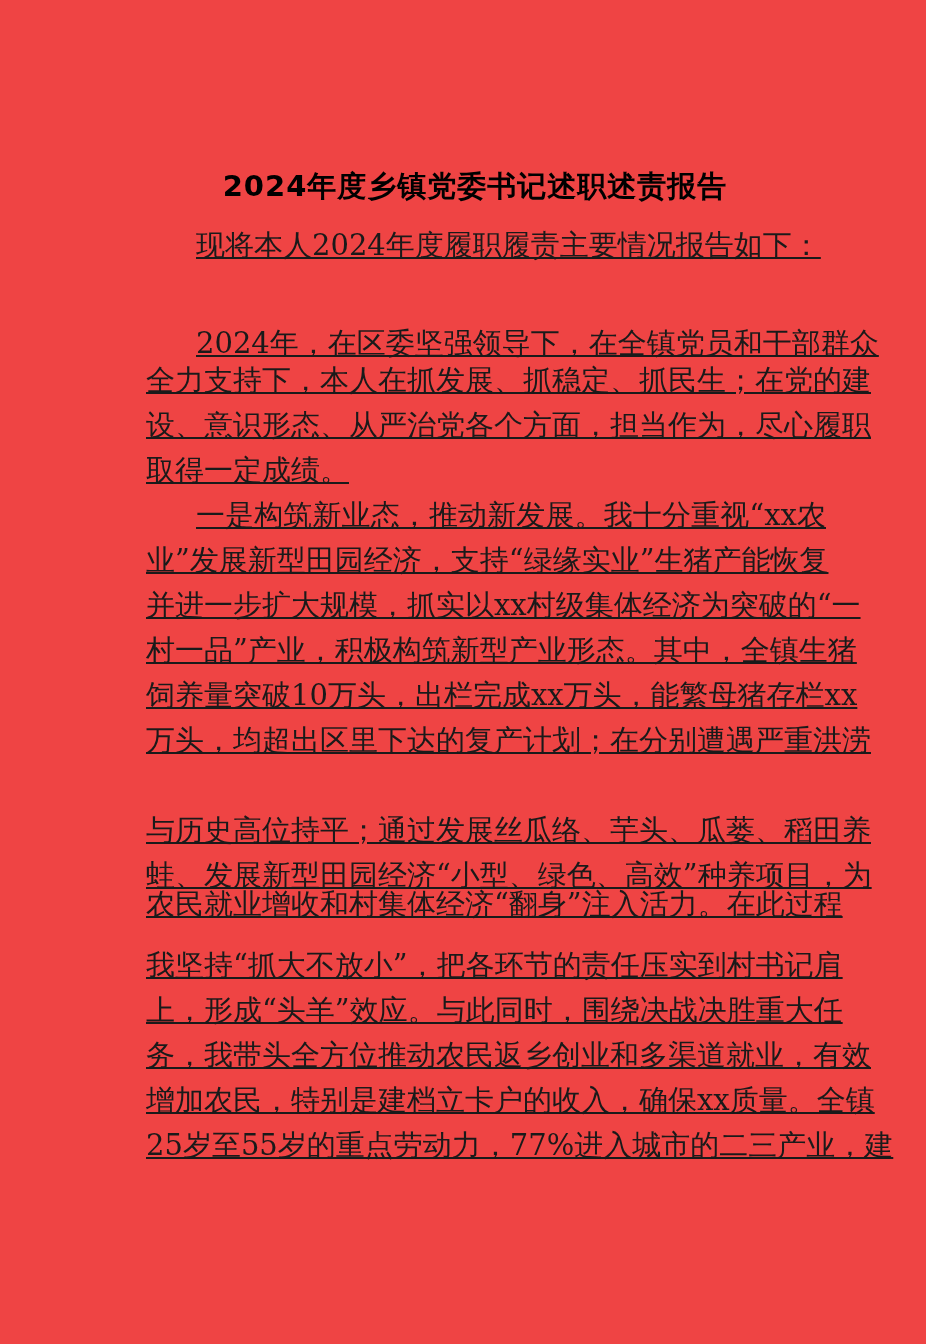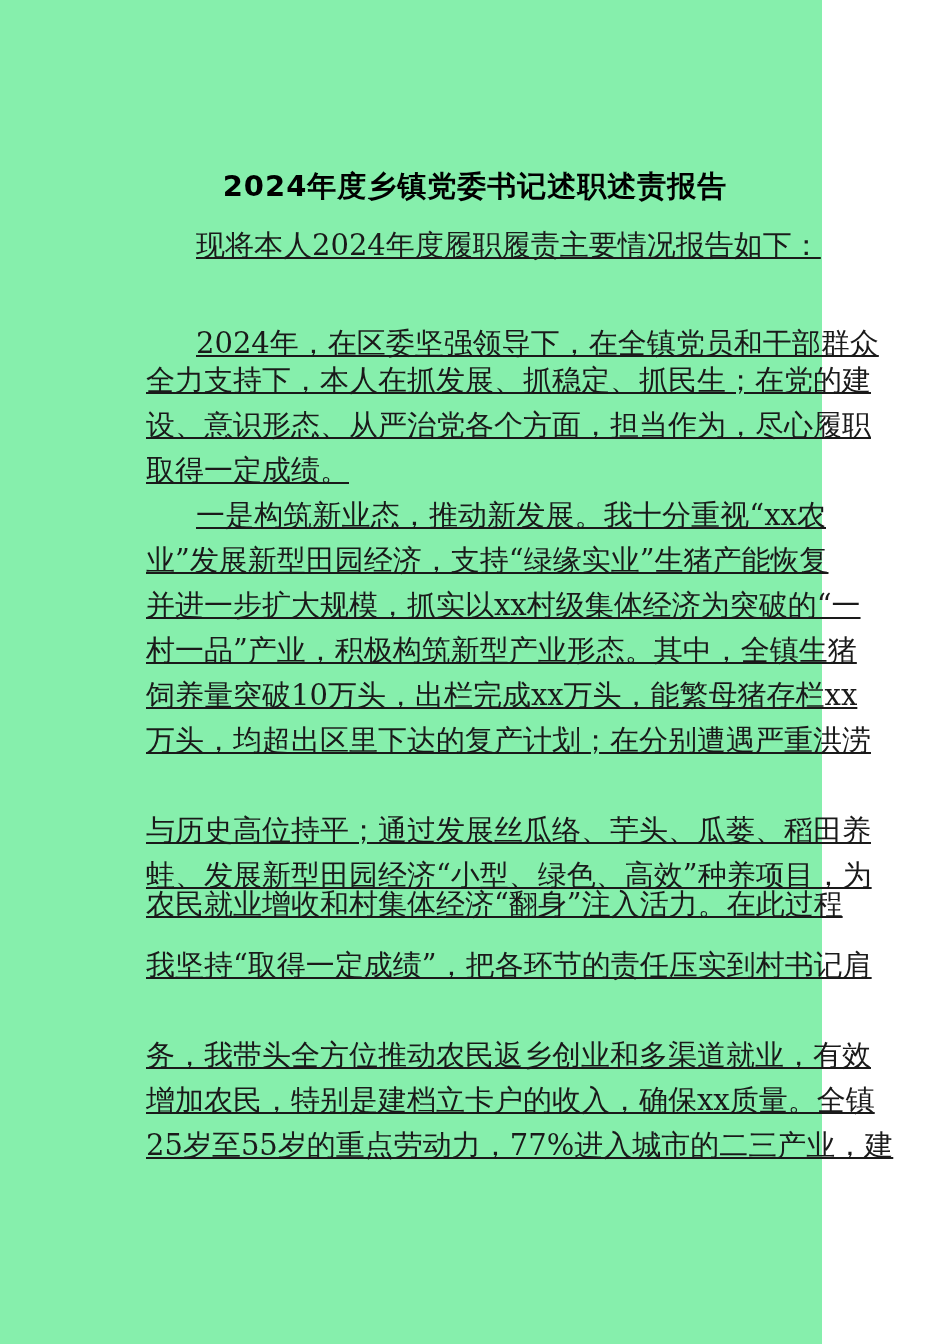--- a/index.html
+++ b/index.html
@@ -11,23 +11,23 @@
       width: 950px;
       height: 1344px;
       position: relative;
       overflow: hidden;
       font-family: "DejaVu Serif", "Liberation Serif", serif;
       color: #111111;
     }
     .page {
       position: absolute;
       left: 0; top: 0;
-      width: 822px;
+      width: 926px;
       height: 1344px;
-      background: #86efac;
+      background: #ef4444;
     }
     .title {
       position: absolute;
       left: 0;
       top: 164px;
       width: 950px;
       text-align: center;
       font-family: "DejaVu Sans", "Liberation Sans", sans-serif;
       font-weight: bold;
       font-size: 29px;
@@ -82,18 +82,19 @@
 
   <div class="line indent" style="top:500px;">一是构筑新业态，推动新发展。我十分重视“xx农</div>
   <div class="line" style="top:545px;">业”发展新型田园经济，支持“绿缘实业”生猪产能恢复</div>
   <div class="line" style="top:590px;">并进一步扩大规模，抓实以xx村级集体经济为突破的“一</div>
   <div class="line" style="top:635px;">村一品”产业，积极构筑新型产业形态。其中，全镇生猪</div>
   <div class="line" style="top:680px;">饲养量突破10万头，出栏完成xx万头，能繁母猪存栏xx</div>
   <div class="line" style="top:725px;">万头，均超出区里下达的复产计划；在分别遭遇严重洪涝</div>
   <div class="line" style="top:815px;">与历史高位持平；通过发展丝瓜络、芋头、瓜蒌、稻田养</div>
   <div class="line" style="top:860px;">蛙、发展新型田园经济“小型、绿色、高效”种养项目，为</div>
   <div class="line" style="top:889px;">农民就业增收和村集体经济“翻身”注入活力。在此过程</div>
-  <div class="line" style="top:950px;">我坚持“取得一定成绩”，把各环节的责任压实到村书记肩</div>
+  <div class="line" style="top:950px;">我坚持“抓大不放小”，把各环节的责任压实到村书记肩</div>
+  <div class="line" style="top:995px;">上，形成“头羊”效应。与此同时，围绕决战决胜重大任</div>
   <div class="line" style="top:1040px;">务，我带头全方位推动农民返乡创业和多渠道就业，有效</div>
   <div class="line" style="top:1085px;">增加农民，特别是建档立卡户的收入，确保xx质量。全镇</div>
   <div class="line" style="top:1130px;">25岁至55岁的重点劳动力，77%进入城市的二三产业，建</div>
 
 </div>
 
 </body></html>

